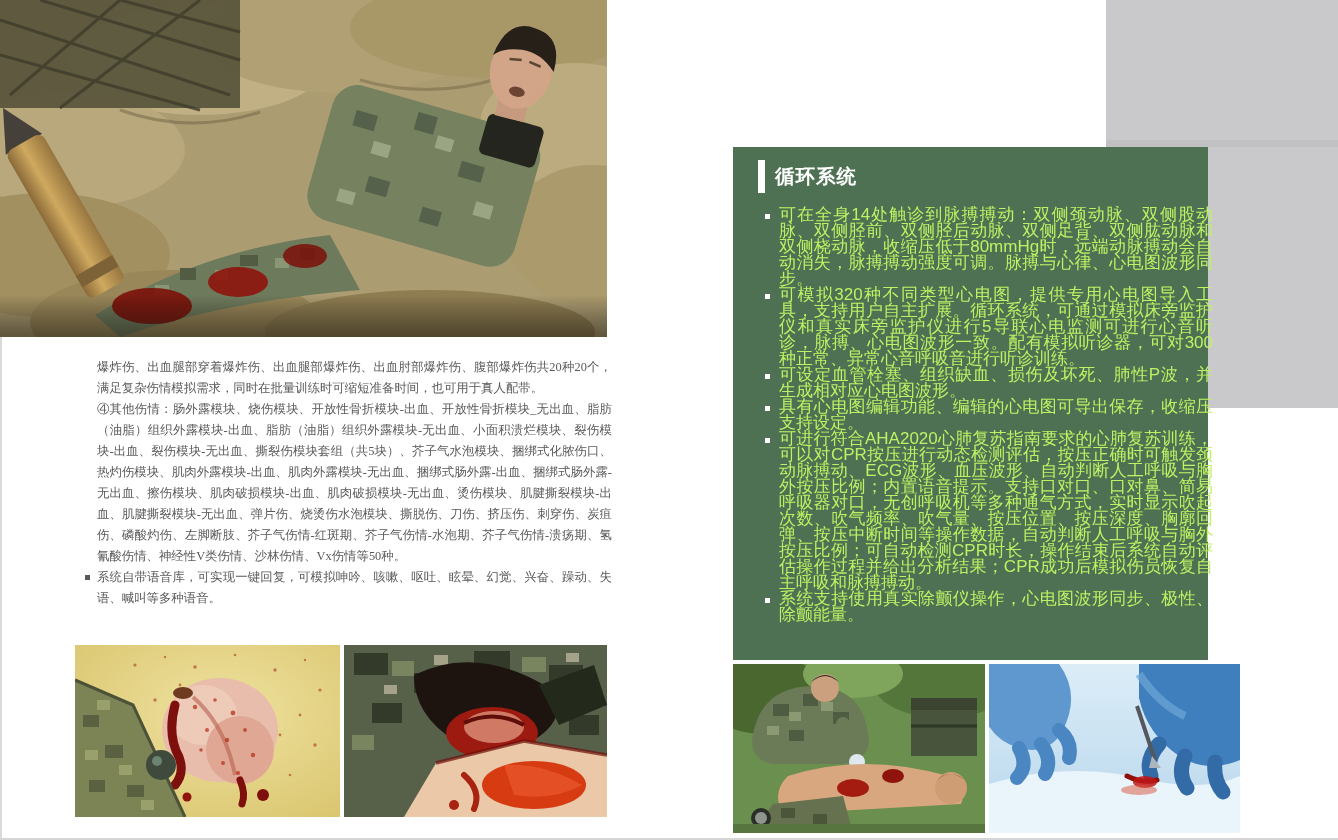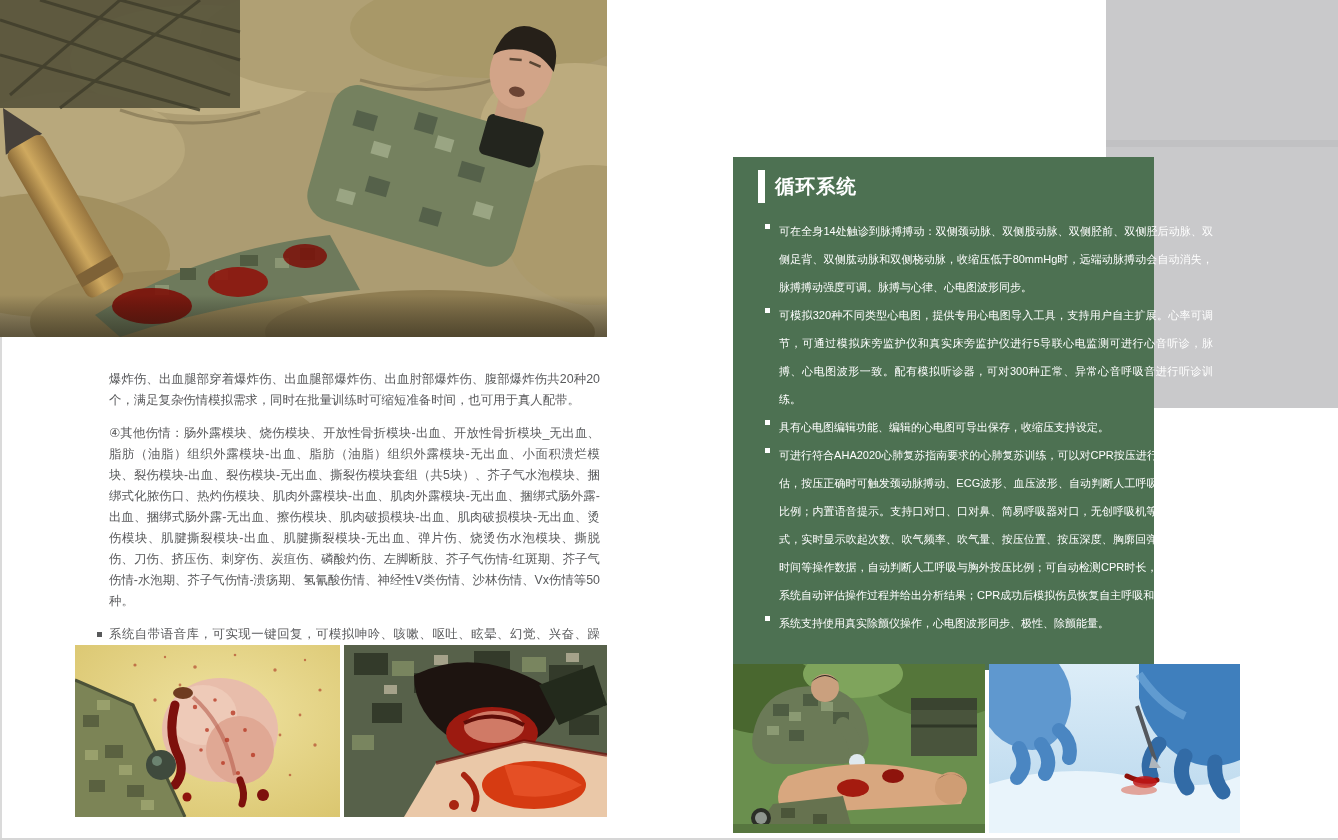--- a/index.html
+++ b/index.html
@@ -11,30 +11,30 @@
   
   .gray-block{position:absolute;left:1106px;top:0;width:232px;height:408px;background:#c9c9cb;}
   .gray-block-shade{position:absolute;left:1106px;top:140px;width:232px;height:7px;background:#bcbcbe;opacity:.6;}
 
   
   .hero{position:absolute;left:0;top:0;width:607px;height:337px;overflow:hidden;}
 
   
   .left-col{position:absolute;left:97px;top:357px;width:515px;color:#58595b;
             font-size:12.4px;line-height:21px;text-align:justify;}
-  .left-col p{margin:12px;position:relative;}
+  .left-col p{margin:0;position:relative;font-family:Liberation Serif, serif;}
   .sq{position:absolute;left:-12px;top:8px;width:4.5px;height:4.5px;background:#58595b;}
 
   
-  .panel{position:absolute;left:733px;top:157px;width:421px;height:513px;background:#4d7152;}
+  .panel{position:absolute;left:733px;top:147px;width:475px;height:513px;background:#4d7152;}
   .panel-head{position:absolute;left:25px;top:13px;display:flex;align-items:center;}
   .title-bar{width:7px;height:33px;background:#ffffff;margin-right:10px;}
   .panel-head h2{margin:0;color:#ffffff;font-size:19.5px;font-weight:bold;letter-spacing:1px;line-height:33px;}
-  .panel-list{position:absolute;left:46px;top:60px;width:434px;color:#ffffff;
-              font-size:11px;line-height:28px;text-align:justify;}
+  .panel-list{position:absolute;left:46px;top:60px;width:434px;color:#bef264;
+              font-size:17px;line-height:16px;text-align:justify;}
   .panel-list p{margin:0;position:relative;}
   .sqw{position:absolute;left:-14px;top:7px;width:4.5px;height:4.5px;background:#ffffff;}
 
   
   .photo{position:absolute;overflow:hidden;}
   .photo svg{display:block;}
   .p1{left:75px;top:645px;width:265px;height:172px;}
   .p2{left:344px;top:645px;width:263px;height:172px;}
   .p3{left:733px;top:664px;width:252px;height:169px;}
   .p4{left:989px;top:664px;width:251px;height:169px;}
@@ -141,21 +141,22 @@
     <p><span class="sq"></span><span>系统自带语音库，可实现一键回复，可模拟呻吟、咳嗽、呕吐、眩晕、幻觉、兴奋、躁动、失语、喊叫等多种语音。</span></p>
   </section>
 
   <aside class="panel">
     <div class="panel-head">
       <span class="title-bar"></span>
       <h2>循环系统</h2>
     </div>
     <div class="panel-list">
       <p><span class="sqw"></span><span>可在全身14处触诊到脉搏搏动：双侧颈动脉、双侧股动脉、双侧胫前、双侧胫后动脉、双侧足背、双侧肱动脉和双侧桡动脉，收缩压低于80mmHg时，远端动脉搏动会自动消失，脉搏搏动强度可调。脉搏与心律、心电图波形同步。</span></p>
-      <p><span class="sqw"></span><span>可模拟320种不同类型心电图，提供专用心电图导入工具，支持用户自主扩展。心率可调节，可通过模拟床旁监护仪和真实床旁监护仪进行5导联心电监测可进行心音听诊，脉搏、心电图波形一致。配有模拟听诊器，可对300种正常、异常心音呼吸音进行听诊训练。</span></p>
+      <p><span class="sqw"></span><span>可模拟320种不同类型心电图，提供专用心电图导入工具，支持用户自主扩展。循环系统，可通过模拟床旁监护仪和真实床旁监护仪进行5导联心电监测可进行心音听诊，脉搏、心电图波形一致。配有模拟听诊器，可对300种正常、异常心音呼吸音进行听诊训练。</span></p>
+      <p><span class="sqw"></span><span>可设定血管栓塞、组织缺血、损伤及坏死、肺性P波，并生成相对应心电图波形。</span></p>
       <p><span class="sqw"></span><span>具有心电图编辑功能、编辑的心电图可导出保存，收缩压支持设定。</span></p>
       <p><span class="sqw"></span><span>可进行符合AHA2020心肺复苏指南要求的心肺复苏训练，可以对CPR按压进行动态检测评估，按压正确时可触发颈动脉搏动、ECG波形、血压波形、自动判断人工呼吸与胸外按压比例；内置语音提示。支持口对口、口对鼻、简易呼吸器对口，无创呼吸机等多种通气方式，实时显示吹起次数、吹气频率、吹气量、按压位置、按压深度、胸廓回弹、按压中断时间等操作数据，自动判断人工呼吸与胸外按压比例；可自动检测CPR时长，操作结束后系统自动评估操作过程并给出分析结果；CPR成功后模拟伤员恢复自主呼吸和脉搏搏动。</span></p>
       <p><span class="sqw"></span><span>系统支持使用真实除颤仪操作，心电图波形同步、极性、除颤能量。</span></p>
     </div>
   </aside>
 
   <div class="photo p1">
     <svg width="265" height="172" viewBox="0 0 265 172" xmlns="http://www.w3.org/2000/svg">
       <defs>
         <radialGradient id="ybg" cx=".55" cy=".4" r=".9">

